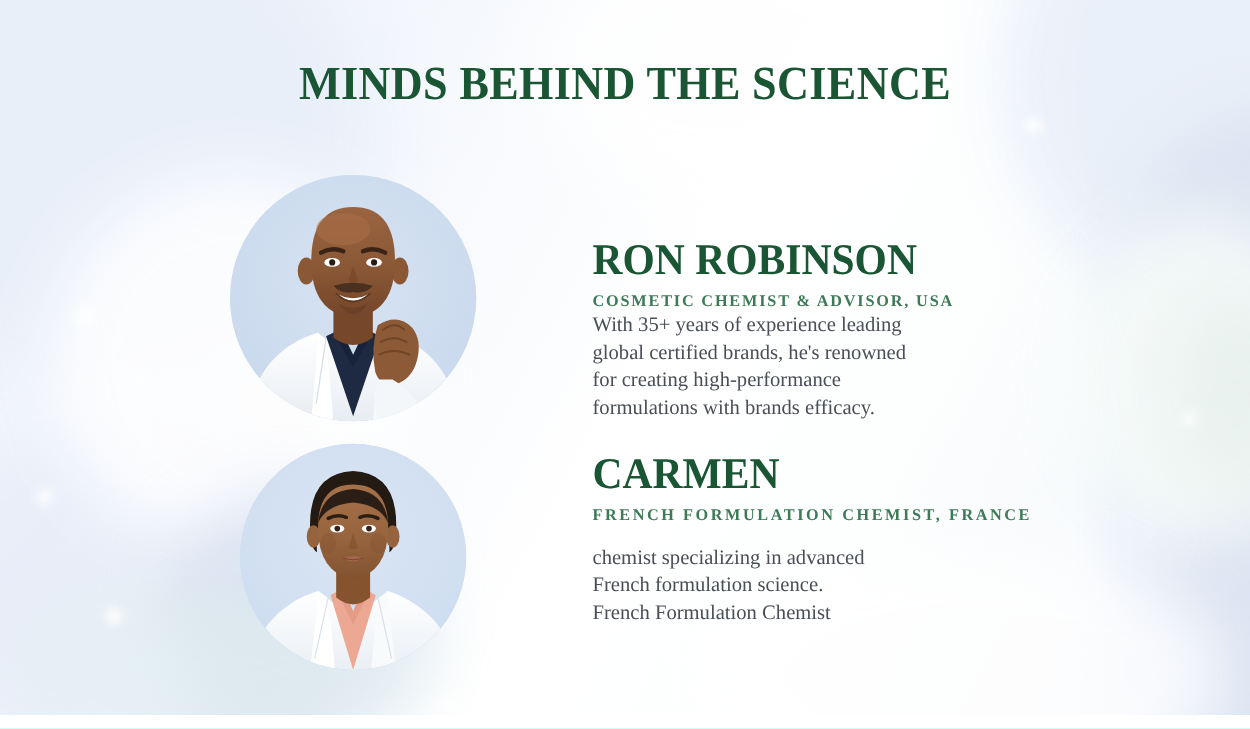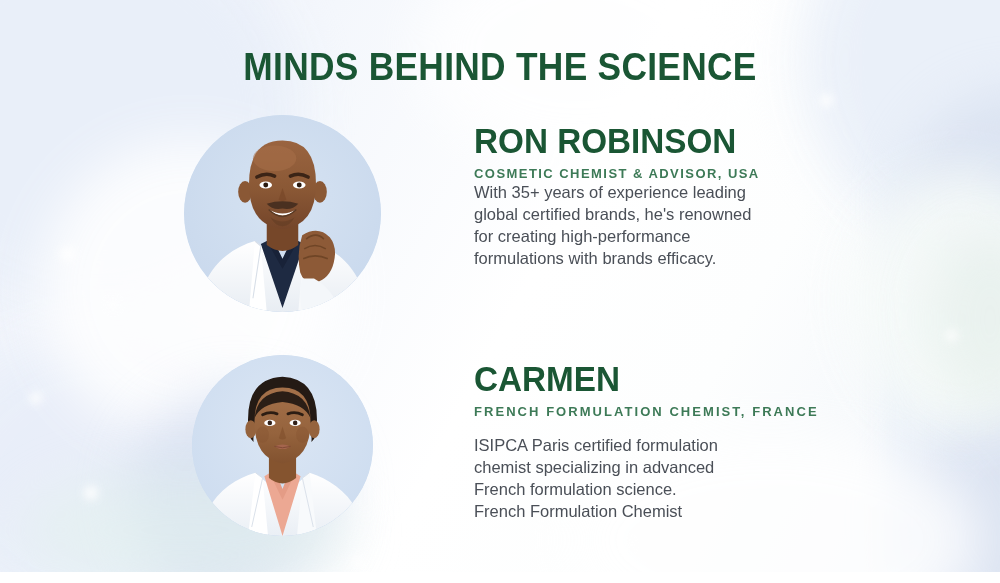--- a/index.html
+++ b/index.html
@@ -13,20 +13,21 @@
     font-family: "Liberation Sans", sans-serif;
     background: #ffffff;
   }
 
   .banner {
     position: relative;
     width: 1000px;
     height: 572px;
     overflow: hidden;
     background: #5eead4;
+    font-family: Liberation Serif, serif;
   }
 
   
   .bg-layer {
     position: absolute;
     inset: 0;
     overflow: hidden;
     pointer-events: none;
   }
   .bg-base {
@@ -89,21 +90,21 @@
     transform: scaleX(.93);
     white-space: nowrap;
   }
 
   
   .bio {
     position: absolute;
     display: flex;
     align-items: flex-start;
   }
-  .bio-ron    { left: 184px; top: 115px; }
+  .bio-ron    { left: 184px; top: 140px; align-items: flex-end; }
   .bio-carmen { left: 192px; top: 355px; }
 
   .avatar {
     position: relative;
     border-radius: 50%;
     overflow: hidden;
     flex: 0 0 auto;
     background: #ccdcef;
   }
   .avatar-ron    { width: 197px; height: 197px; }
@@ -328,21 +329,20 @@
           <ellipse cx="78" cy="88" rx="7" ry="9" fill="#7d4b28" opacity=".22"></ellipse>
           <ellipse cx="122" cy="88" rx="7" ry="9" fill="#7d4b28" opacity=".22"></ellipse>
         </g>
       </svg>
     </div>
 
     <div class="bio-text-carmen">
       <div class="person-name name-carmen">CARMEN</div>
       <div class="person-role role-carmen">FRENCH FORMULATION CHEMIST, FRANCE</div>
       <div class="person-desc desc-carmen">
-        <span class="ln">ISIPCA Paris certified formulation</span>
         <span class="ln">chemist specializing in advanced</span>
         <span class="ln">French formulation science.</span>
         <span class="ln">French Formulation Chemist</span>
       </div>
     </div>
   </div>
 
 </div>
 
 </body></html>

